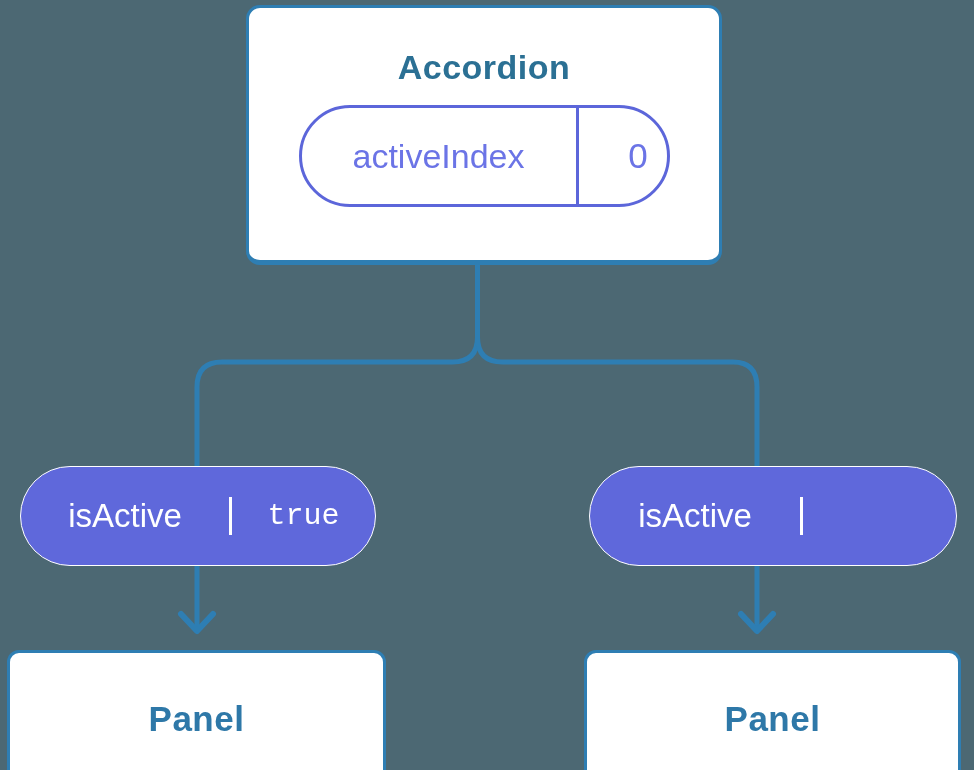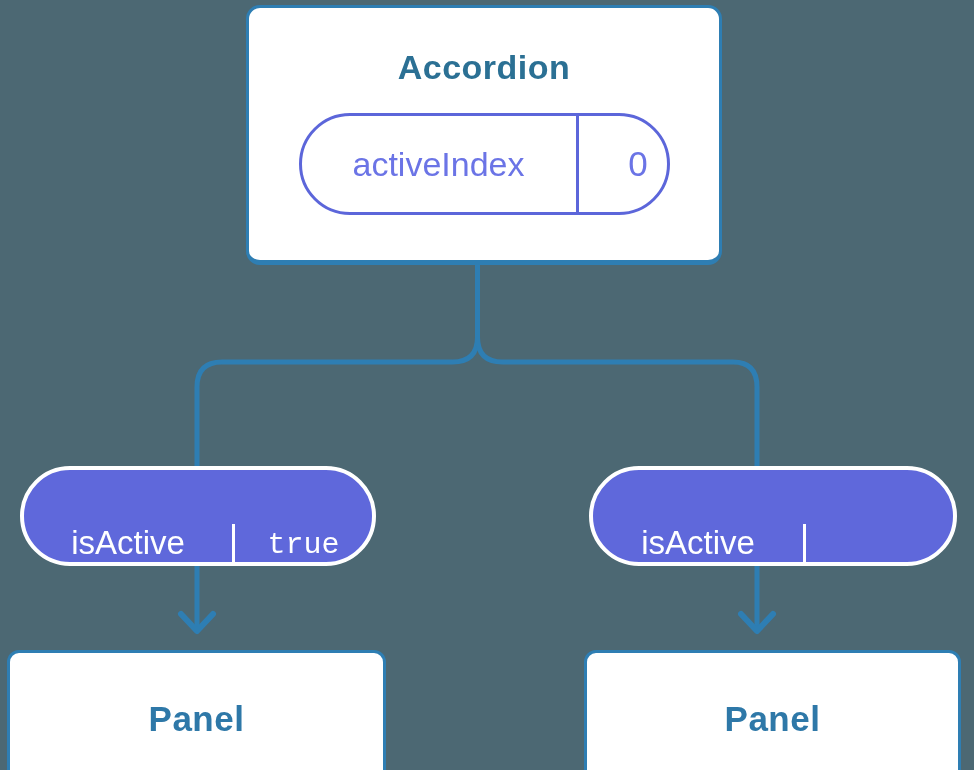--- a/index.html
+++ b/index.html
@@ -29,38 +29,38 @@
   }
   .accordion-card{
     left:246px;top:5px;width:476px;height:260px;border-radius:14px;
     display:flex;flex-direction:column;align-items:center;
   }
   .card-title{
     color:var(--title);font-size:34px;font-weight:700;
     margin-top:40px;letter-spacing:.5px;
   }
   .state-pill{
-    margin-top:26px;width:371px;height:102px;box-sizing:border-box;
+    margin-top:18px;width:371px;height:102px;box-sizing:border-box;
     border:3px solid var(--purple-outline);border-radius:51px;
     background:#fff;display:flex;align-items:stretch;overflow:hidden;gap:31px;
   }
   .state-name-seg{
     width:274px;display:flex;align-items:center;justify-content:center;
     border-right:3px solid var(--purple-outline);
     font-size:34px;color:var(--purple-text);
   }
   .state-value-seg{
     flex:1;display:flex;align-items:center;justify-content:center;
     font-size:35px;color:var(--purple-text);
   }
 
   .prop-pill{
     position:absolute;top:466px;height:100px;box-sizing:border-box;
-    background:var(--purple);border:4px solid #ffffff;border-radius:50px;
-    display:flex;align-items:flex-end;z-index:2;color:#fff;overflow:hidden;
+    background:var(--purple);border:1px solid #ffffff;border-radius:50px;
+    display:flex;align-items:center;z-index:2;color:#fff;overflow:hidden;
   }
   .prop-pill.left{left:20px;width:356px;}
   .prop-pill.right{left:589px;width:368px;}
   .prop-name-seg{
     display:flex;align-items:center;justify-content:center;
     border-right:3px solid #fff;font-size:33px;
   }
   .prop-pill.left .prop-name-seg{width:208px;}
   .prop-pill.right .prop-name-seg{width:210px;}
   .prop-value-seg{flex:1;display:flex;align-items:center;justify-content:center;font-size:30px;font-family:Liberation Mono, monospace;}

